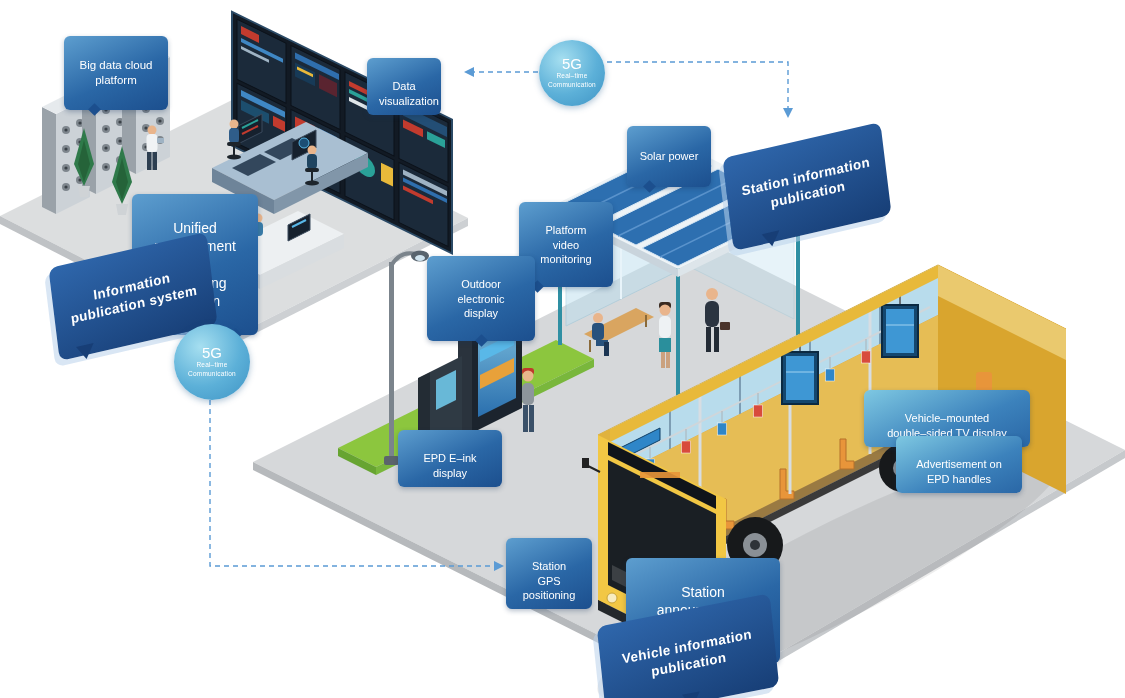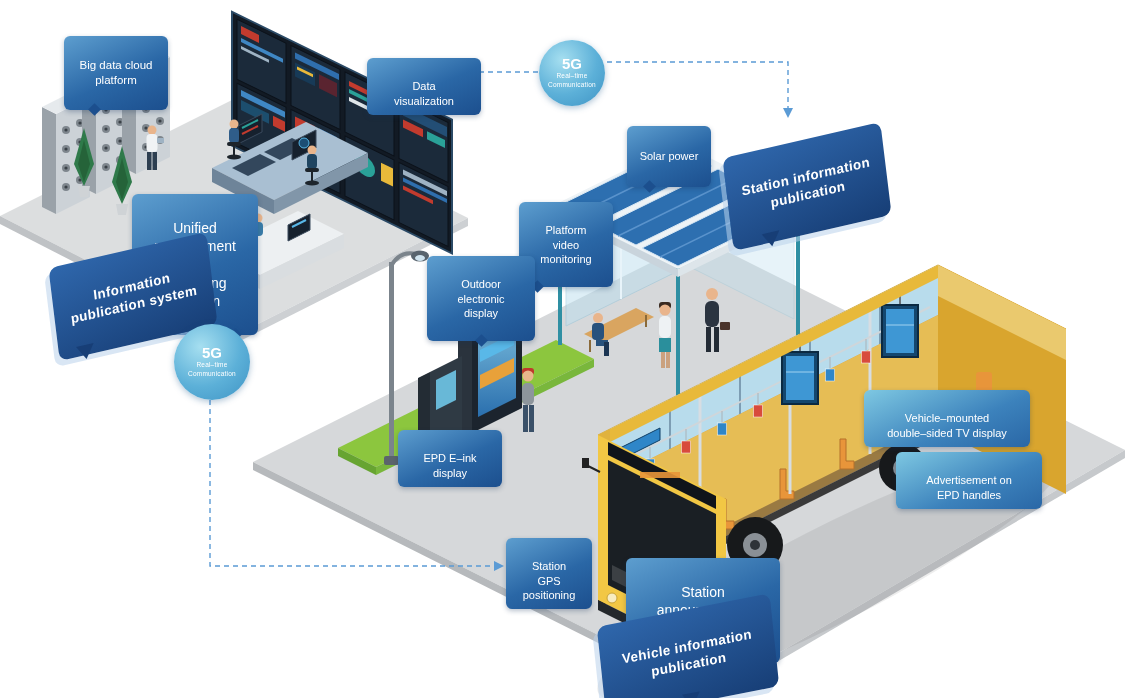--- a/index.html
+++ b/index.html
@@ -13,21 +13,21 @@
 .pill .tail{position:absolute;bottom:-4px;width:9px;height:9px;background:#1c4f8e;transform:rotate(45deg)}
 .bubble{position:absolute;z-index:3;background:linear-gradient(165deg,#2f67ac,#173e76);color:#fff;
   border-radius:9px;padding:10px 13px;font-size:13.5px;font-weight:bold;line-height:1.35;
   letter-spacing:.4px;text-align:center;white-space:pre-line;box-shadow:-5px 5px 0 rgba(185,210,235,.55)}
 .bubble .btail{position:absolute;bottom:-13px;width:0;height:0;border:9px solid transparent;
   border-top:14px solid #173e76}
 .b5g{position:absolute;z-index:3;border-radius:50%;color:#fff;display:flex;flex-direction:column;
   align-items:center;justify-content:center;text-align:center;
   background:radial-gradient(circle at 35% 30%,#a6dff0,#5cb0d8 55%,#3e93c4 100%);
   box-shadow:0 2px 6px rgba(30,90,140,.35)}
-.b5g-t{font-size:15px;font-weight:bold;line-height:1.1}
+.b5g-t{font-size:15px;font-weight:normal;line-height:1.1}
 .b5g-s{font-size:6.5px;line-height:1.35;white-space:pre-line;letter-spacing:.2px}
 </style>
 </head>
 <body>
 
 <div class="stage">
 
 <svg width="1125" height="698" viewBox="0 0 1125 698">
   <defs>
     <linearGradient id="kioskScr" x1="0" y1="0" x2="0" y2="1">
@@ -343,21 +343,21 @@
     <polygon points="788,118 783,108 793,108"></polygon>
     <polygon points="504,566 494,561 494,571"></polygon>
   </g>
 </svg>
 
 <div class="pill" style="left:64px;top:36px;width:104px;font-size:11.5px">
   <span>Big data cloud
 platform</span>
   <i class="tail" style="left:26px"></i>
 </div>
-<div class="pill" style="left:367px;top:58px;width:114px">
+<div class="pill" style="left:367px;top:58px;width:74px">
   <span>Data
 visualization</span>
 </div>
 <div class="pill" style="left:132px;top:194px;width:126px;font-size:14px">
   <span>Unified
 management and
 publishing platform</span>
   <i class="tail" style="right:18px"></i>
 </div>
 <div class="pill" style="left:627px;top:126px;width:84px;padding:9px 8px">
@@ -383,21 +383,21 @@
 positioning</span>
 </div>
 <div class="pill" style="left:626px;top:558px;width:154px;font-size:14px">
   <span>Station announcement
 information bar display</span>
 </div>
 <div class="pill light" style="left:864px;top:390px;width:166px">
   <span>Vehicle–mounted
 double–sided TV display</span>
 </div>
-<div class="pill light" style="left:896px;top:452px;width:146px">
+<div class="pill light" style="left:896px;top:436px;width:126px">
   <span>Advertisement on
 EPD handles</span>
 </div>
 
 <div class="bubble" style="left:52px;top:250px;width:162px;transform:rotate(-13deg) skewX(-6deg)">
   <span>Information
 publication system</span>
   <i class="btail" style="left:18px"></i>
 </div>
 <div class="bubble" style="left:726px;top:140px;width:162px;transform:rotate(-13deg) skewX(-6deg)">

